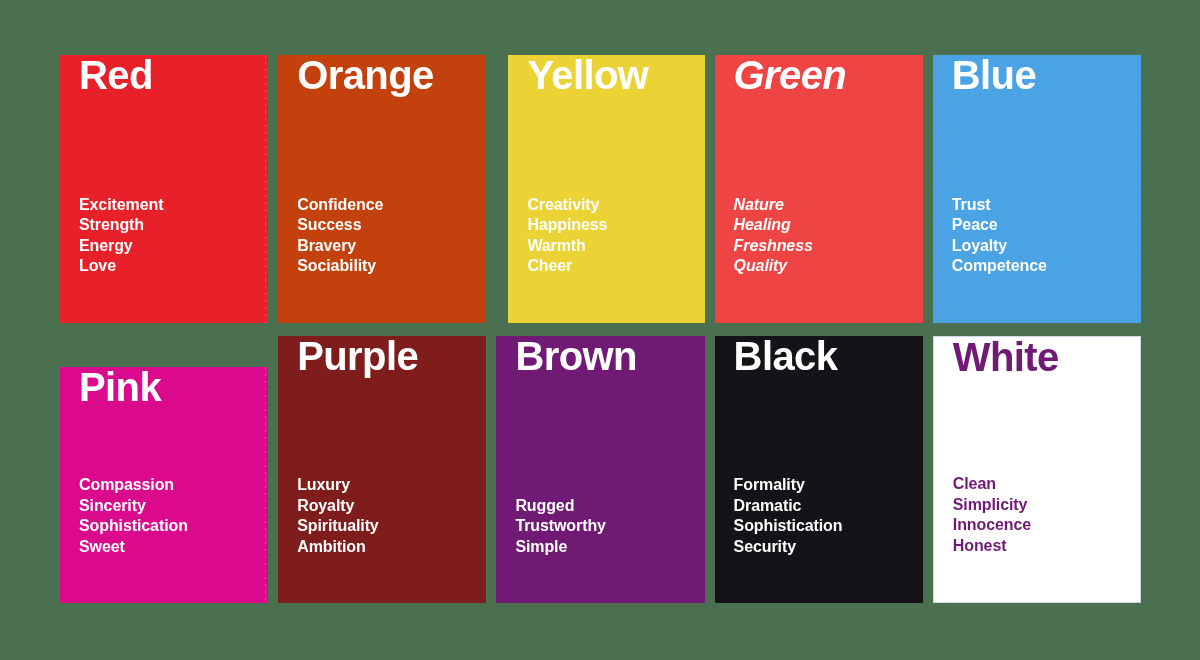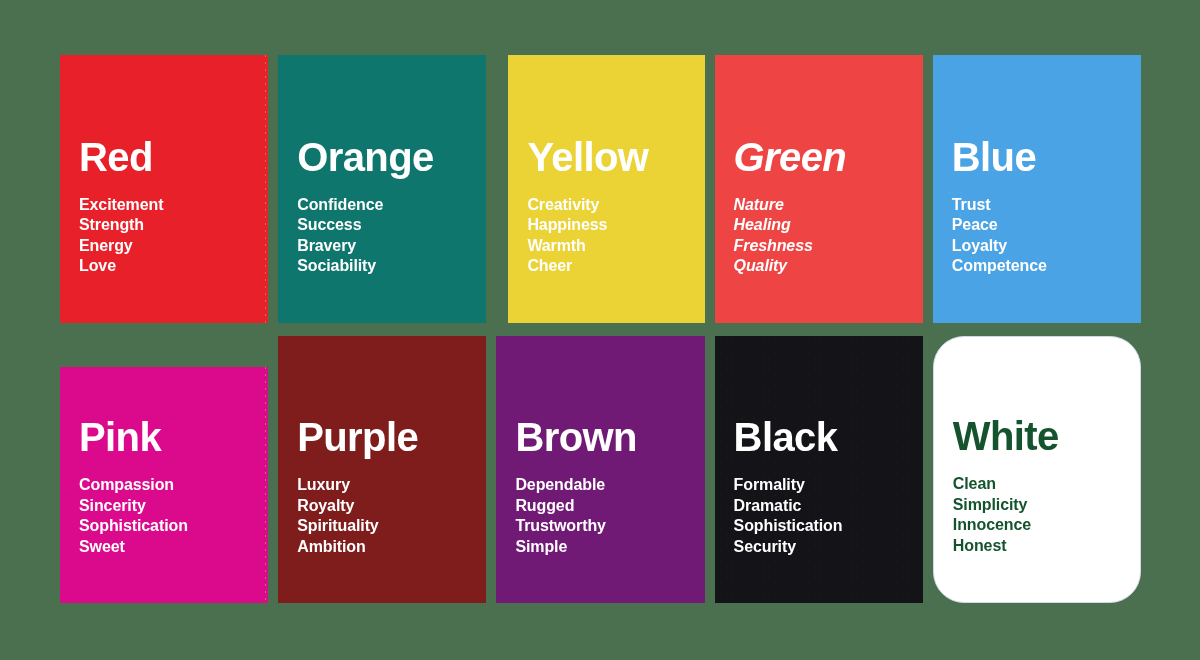--- a/index.html
+++ b/index.html
@@ -29,21 +29,21 @@
     column-gap: 10px;
     row-gap: 13px;
   }
 
   .card {
     position: relative;
     overflow: hidden;
     padding: 0 19px;
     display: flex;
     flex-direction: column;
-    justify-content: flex-end;
+    justify-content: space-between;
     padding-bottom: 46px;
   }
 
   .card-title {
     font-size: 40px;
     font-weight: bold;
     line-height: 1.0;
     letter-spacing: -0.6px;
     margin-bottom: 18px;
     white-space: nowrap;
@@ -101,21 +101,21 @@
     <div class="card" style="background: rgb(232, 32, 41); color: rgb(255, 255, 255);">
       <div class="dotted-edge"></div>
       <div class="card-title">Red</div>
       <ul class="trait-list">
         <li class="trait-item">Excitement</li>
         <li class="trait-item">Strength</li>
         <li class="trait-item">Energy</li>
         <li class="trait-item">Love</li>
       </ul>
     </div>
-    <div class="card" style="background: #0f766e; color: rgb(255, 255, 255);">
+    <div class="card" style="background: #c2410c; color: rgb(255, 255, 255);">
       <div class="card-title">Orange</div>
       <ul class="trait-list">
         <li class="trait-item">Confidence</li>
         <li class="trait-item">Success</li>
         <li class="trait-item">Bravery</li>
         <li class="trait-item">Sociability</li>
       </ul>
     </div>
     <div class="card" style="background: rgb(235, 211, 54); color: rgb(255, 255, 255); margin-left: 12px;">
       <div class="card-title">Yellow</div>
@@ -160,37 +160,36 @@
       <ul class="trait-list">
         <li class="trait-item">Luxury</li>
         <li class="trait-item">Royalty</li>
         <li class="trait-item">Spirituality</li>
         <li class="trait-item">Ambition</li>
       </ul>
     </div>
     <div class="card" style="background: #701a75; color: rgb(255, 255, 255);">
       <div class="card-title">Brown</div>
       <ul class="trait-list">
-        <li class="trait-item">Dependable</li>
         <li class="trait-item">Rugged</li>
         <li class="trait-item">Trustworthy</li>
         <li class="trait-item">Simple</li>
       </ul>
     </div>
     <div class="card" style="background: rgb(20, 20, 24); color: rgb(255, 255, 255);">
       <div class="dot-texture faint"></div>
       <div class="card-title">Black</div>
       <ul class="trait-list">
         <li class="trait-item">Formality</li>
         <li class="trait-item">Dramatic</li>
         <li class="trait-item">Sophistication</li>
         <li class="trait-item">Security</li>
       </ul>
     </div>
-    <div class="card is-white" style="background: rgb(255, 255, 255); color: #14532d; border-radius: 31px;">
+    <div class="card is-white" style="background: rgb(255, 255, 255); color: #701a75;">
       <div class="card-title">White</div>
       <ul class="trait-list">
         <li class="trait-item">Clean</li>
         <li class="trait-item">Simplicity</li>
         <li class="trait-item">Innocence</li>
         <li class="trait-item">Honest</li>
       </ul>
     </div>
   </div>
 

